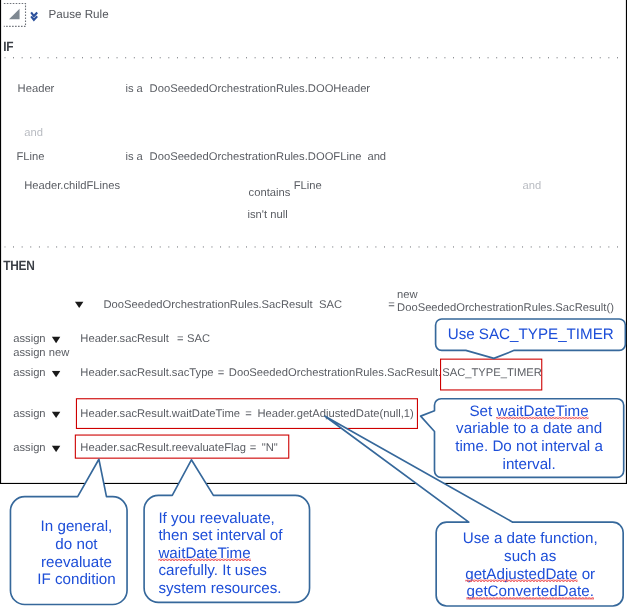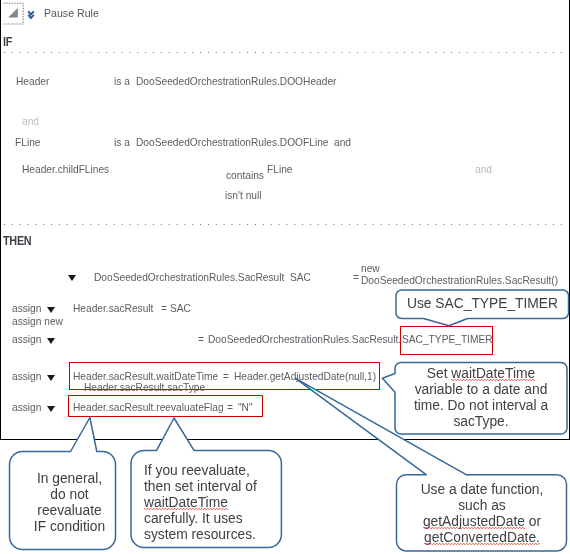--- a/index.html
+++ b/index.html
@@ -10,21 +10,21 @@
         border-left:1px solid #000;border-right:1px solid #000;border-bottom:1px solid #000;}
   .t{position:absolute;white-space:nowrap;color:#5a5d63;font-size:10.2px;line-height:11px;}
   .hdr{font-weight:bold;color:#3b3f46;font-size:12.3px;letter-spacing:-0.3px;transform:scaleX(0.88);transform-origin:0 0;}
   .ttl{color:#54575d;font-size:10.6px;}
   .muted{color:#b9bcc2;}
   .dotrule{position:absolute;height:1px;left:3px;right:6px;
      background-image:linear-gradient(90deg,#6f7278 0px,#6f7278 1px,transparent 1px,transparent 7.85px);
      background-size:7.85px 1px;background-repeat:repeat-x;}
   .redbox{position:absolute;border:1.4px solid #ce0000;box-sizing:border-box;}
   svg.ov{position:absolute;left:0;top:0;width:570px;height:554px;overflow:visible;pointer-events:none;}
-  .co{position:absolute;box-sizing:border-box;color:#404040;font-size:13.8px;line-height:16px;text-align:center;}
+  .co{position:absolute;box-sizing:border-box;color:#1d4ed8;font-size:13.8px;line-height:16px;text-align:center;}
   .sp{position:relative;}
   .sp::after{content:"";position:absolute;left:0;right:0;bottom:0.3px;height:2.2px;
     background-image:
       linear-gradient(45deg,transparent 42%,#f0696b 42%,#f0696b 58%,transparent 58%),
       linear-gradient(-45deg,transparent 42%,#f0696b 42%,#f0696b 58%,transparent 58%);
     background-size:3px 2.4px;background-position:0 0, 1.5px 0;background-repeat:repeat-x;}
 </style>
 </head>
 <body>
 
@@ -90,21 +90,21 @@
   <div class="t" style="left:72px;top:303px;">Header.sacResult</div>
   <div class="t" style="left:160px;top:303px;">=</div>
   <div class="t" style="left:169px;top:303px;">SAC</div>
 
   <div class="t" style="left:11px;top:334px;">assign</div>
   <div class="t" style="left:46px;top:335px;width:8px;height:6px;">
     <svg width="8" height="6" viewBox="0 0 8 6">
         <path d="M0 0 L8 0 L4 6 Z" fill="#1a1a1a"></path>
       </svg>
   </div>
-  <div class="t" style="left:83px;top:334px;margin-top:48px;">Header.sacResult.sacType</div>
+  <div class="t" style="left:72px;top:334px;">Header.sacResult.sacType</div>
   <div class="t" style="left:197px;top:334px;">=</div>
   <div class="t" style="left:207px;top:334px;">DooSeededOrchestrationRules.SacResult.</div>
   <div class="t" style="left:401px;top:334px;">SAC_TYPE_TIMER</div>
   <div class="redbox" style="left:399px;top:326px;width:93px;height:29px;"></div>
 
   <div class="t" style="left:11px;top:371px;">assign</div>
   <div class="t" style="left:46px;top:372px;width:8px;height:6px;">
     <svg width="8" height="6" viewBox="0 0 8 6">
         <path d="M0 0 L8 0 L4 6 Z" fill="#1a1a1a"></path>
       </svg>
@@ -140,21 +140,21 @@
     </g>
   </svg>
 
   <div class="co" style="left:395px;top:296px;width:173px;">
     <div>Use SAC_TYPE_TIMER</div>
   </div>
   <div class="co" style="left:394px;top:366px;width:172px;">
     <div>Set <span class="sp">waitDateTime</span></div>
     <div>variable to a date and</div>
     <div>time. Do not interval a</div>
-    <div>sacType.</div>
+    <div>interval.</div>
   </div>
   <div class="co" style="left:21px;top:471px;width:95px;text-align:center;">
     <div>In general,</div>
     <div>do not</div>
     <div>reevaluate</div>
     <div>IF condition</div>
   </div>
   <div class="co" style="left:143px;top:463px;width:135px;text-align:left;">
     <div>If you reevaluate,</div>
     <div>then set interval of</div>

